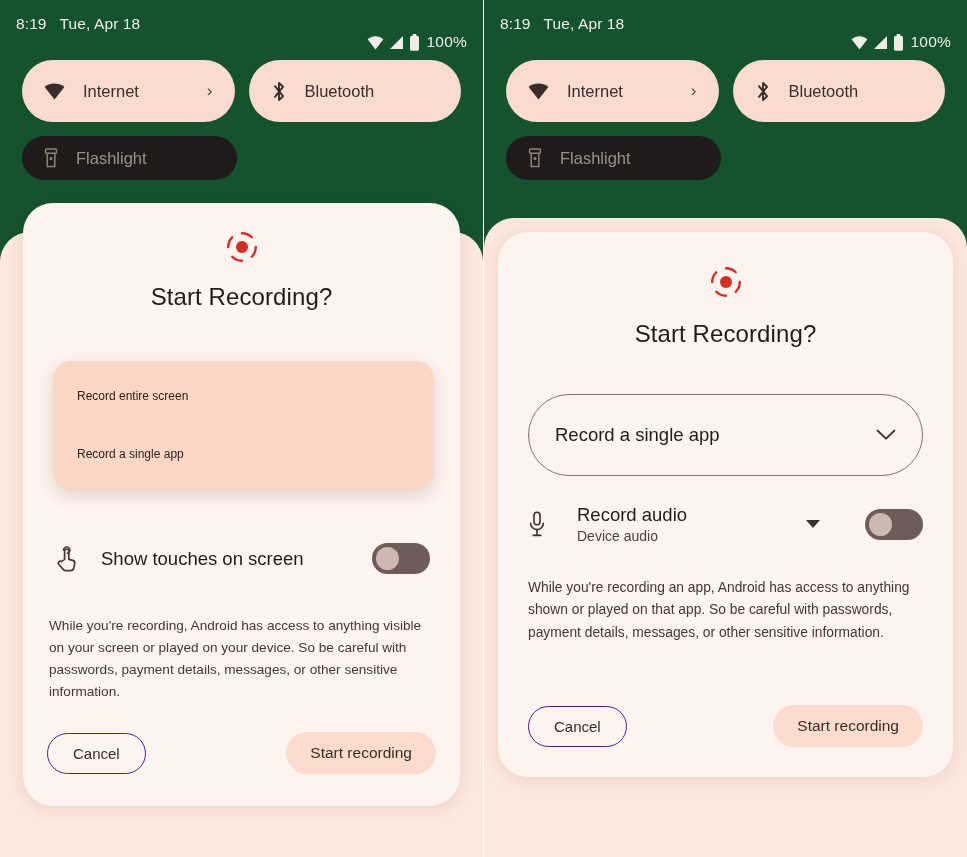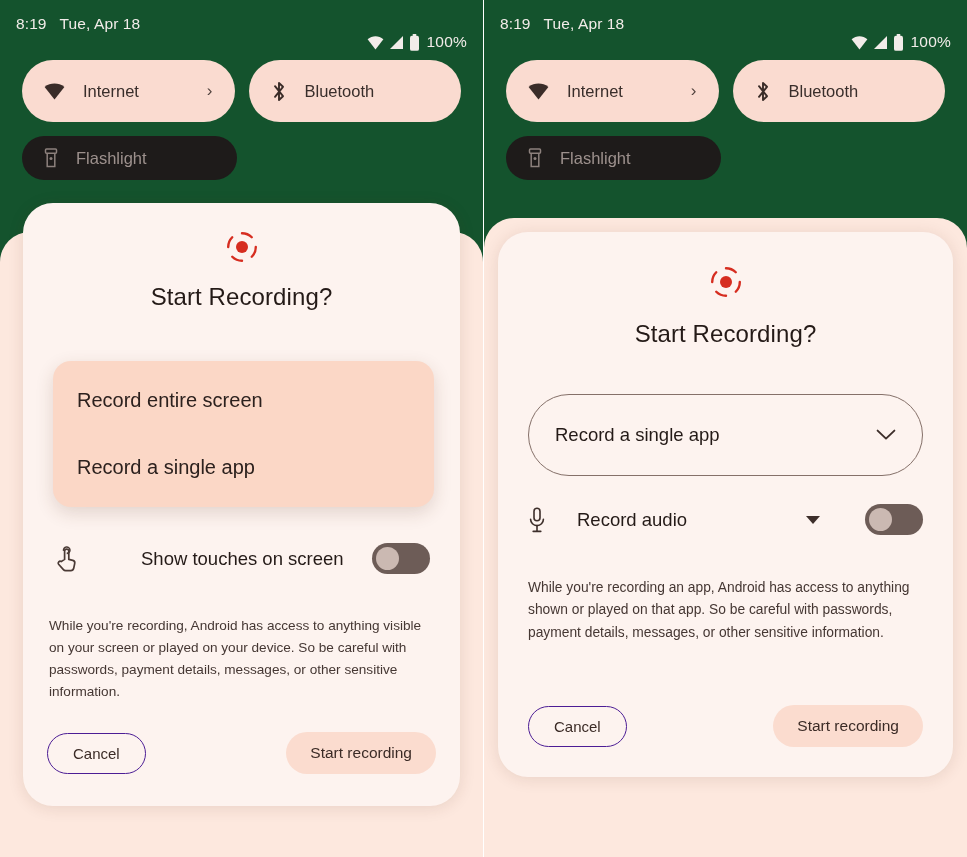--- a/index.html
+++ b/index.html
@@ -104,32 +104,32 @@
     left: 30px; right: 26px;
     top: 158px;
     background: #fbd7c6;
     border-radius: 18px;
     box-shadow: 0 6px 18px rgba(90,50,30,.16);
     padding: 6px 0;
     z-index: 3;
   }
   .dropdown-list .dd-item {
     padding: 22px 24px;
-    font-size: 20px;
+    font-size: 12px;
     color: #2c211e;
   }
 
   
   .touch-row {
     position: absolute;
     left: 32px; right: 30px;
     top: 340px;
     display: flex; align-items: center; gap: 22px;
   }
-  .touch-label { flex: 1 1 auto; font-size: 18.5px; color: #241a17; margin-left: 40px; }
+  .touch-label { flex: 1 1 auto; font-size: 18.5px; color: #241a17; }
 
   .toggle {
     width: 58px; height: 31px;
     border-radius: 18px;
     background: #6d5c57;
     position: relative;
     flex: 0 0 auto;
   }
   .toggle .knob {
     position: absolute; left: 4px; top: 4px;
@@ -419,20 +419,21 @@
         <span class="ic">
           <svg width="18" height="26" viewBox="0 0 18 26">
             <rect x="6" y="1.3" width="6" height="12.4" rx="3" fill="none" stroke="#3d2e2a" stroke-width="1.6"></rect>
             <path d="M2.6 12.2 a6.4 6.4 0 0 0 12.8 0" fill="none" stroke="#3d2e2a" stroke-width="1.6" stroke-linecap="round"></path>
             <path d="M9 18.6 L9 24.2" stroke="#3d2e2a" stroke-width="1.6" stroke-linecap="round"></path>
             <path d="M5.2 24.4 L12.8 24.4" stroke="#3d2e2a" stroke-width="1.6" stroke-linecap="round"></path>
           </svg>
         </span>
         <span class="audio-texts">
           <span class="audio-title" style="display:block">Record audio</span>
+          <span class="audio-sub" style="display:block">Device audio</span>
         </span>
         <span class="caret-down"></span>
         <span class="toggle">
           <span class="knob"></span>
         </span>
       </div>
 
       <div class="legal">While you're recording an app, Android has access to anything shown or played on that app. So be careful with passwords, payment details, messages, or other sensitive information.</div>
 
       <div class="actions">

